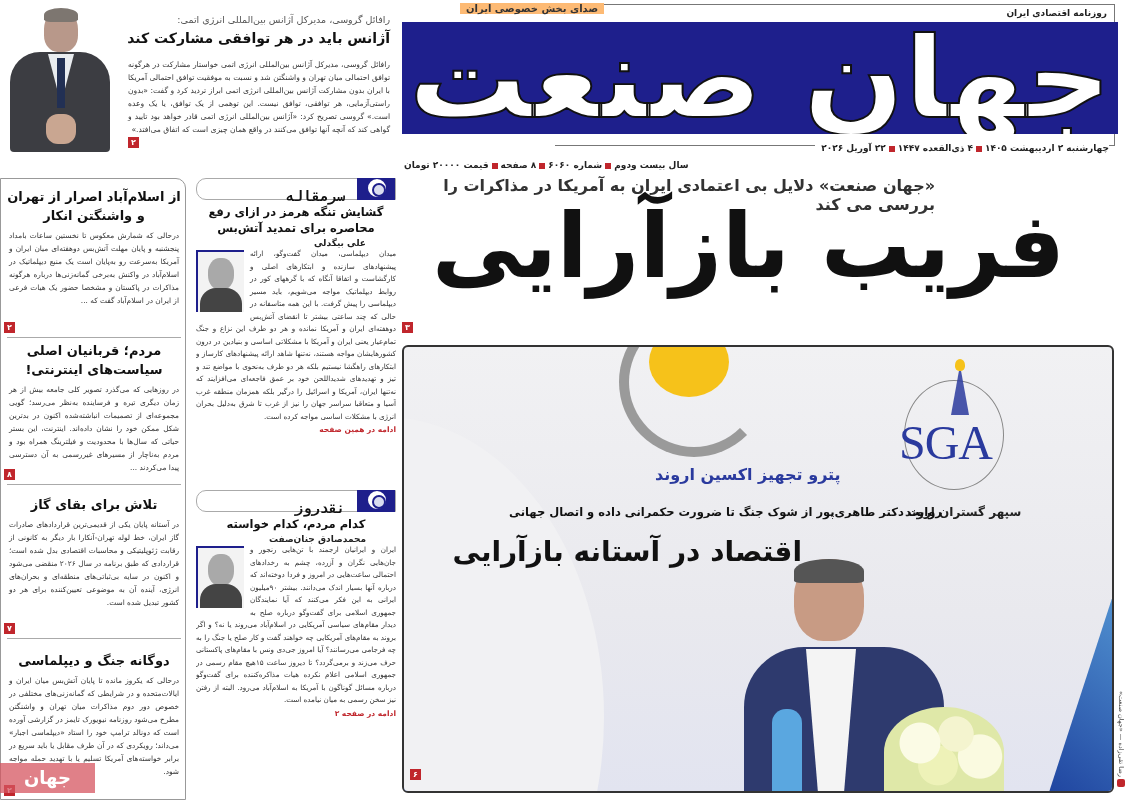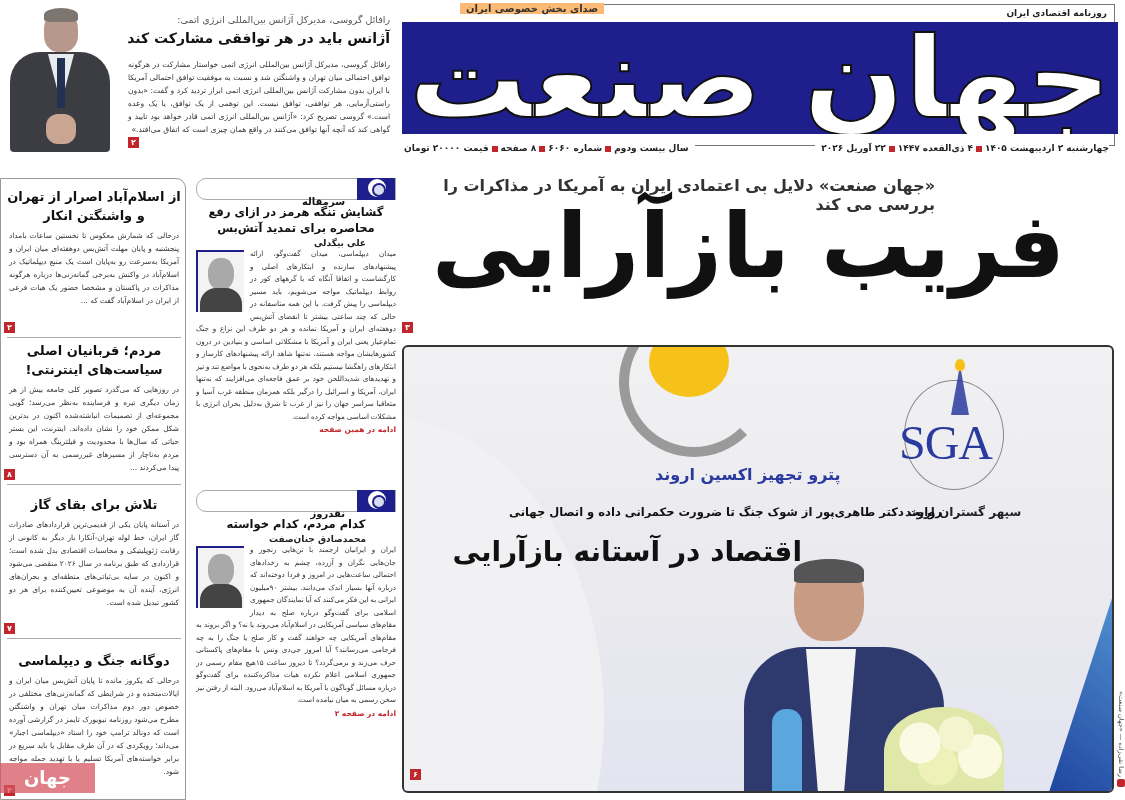--- a/index.html
+++ b/index.html
@@ -9,21 +9,21 @@
   .abs { position: absolute; }
 
   
   #masthead { left: 400px; top: 0; width: 725px; height: 170px; }
   #masthead .frame-line { position: absolute; right: 10px; top: 4px; width: 560px; height: 142px; border-top: 1px solid #777; border-right: 1px solid #777; border-bottom: 1px solid #777; }
   #masthead .tagline-top { position: absolute; left: 60px; top: 3px; font-size: 10px; color: #333; background: #fdba74; padding: 0 6px; font-weight: bold; direction: rtl; }
   #masthead .tagline-right { position: absolute; right: 18px; top: 8px; font-size: 9px; font-weight: bold; color: #222; }
   #masthead .logo-band { position: absolute; left: 2px; top: 22px; width: 716px; height: 112px; background: #1e1f8c; overflow: hidden; display: flex; align-items: center; justify-content: center; }
   #masthead .logo-text { color: #fff; font-family: "DejaVu Sans", sans-serif; font-weight: bold; font-size: 118px; line-height: 1; letter-spacing: -2px; transform: scaleY(0.95); text-shadow: 0 0 1px #000; -webkit-text-stroke: 2px #111; white-space: nowrap; }
   #masthead .date-line { position: absolute; right: 16px; top: 143px; font-size: 9px; color: #222; background: #fff; padding-left: 6px; font-weight: bold; }
-  #masthead .issue-line { position: absolute; left: 4px; top: 143px; font-size: 9px; color: #222; background: #fff; padding-right: 6px; font-weight: bold; }
+  #masthead .issue-line { position: absolute; left: 4px; top: 160px; font-size: 9px; color: #222; background: #fff; padding-right: 6px; font-weight: bold; }
   .sq { display: inline-block; width: 6px; height: 6px; background: #c0262c; margin: 0 3px; vertical-align: middle; }
 
   
   #grossi { left: 0; top: 0; width: 400px; height: 170px; }
   #grossi .photo { position: absolute; left: 4px; top: 6px; width: 112px; height: 146px; background: linear-gradient(#fff 0%, #fff 100%); }
   #grossi .photo .head { position: absolute; left: 40px; top: 4px; width: 34px; height: 42px; background: #b8988a; border-radius: 45% 45% 40% 40%; }
   #grossi .photo .hair { position: absolute; left: 40px; top: 2px; width: 34px; height: 14px; background: #7d7670; border-radius: 50% 50% 20% 20%; }
   #grossi .photo .suit { position: absolute; left: 6px; top: 46px; width: 100px; height: 100px; background: #3c3d42; border-radius: 30px 30px 4px 4px; }
   #grossi .photo .shirt { position: absolute; left: 44px; top: 48px; width: 26px; height: 40px; background: #e9ecef; clip-path: polygon(0 0, 100% 0, 60% 100%, 40% 100%); }
   #grossi .photo .tie { position: absolute; left: 53px; top: 52px; width: 8px; height: 50px; background: #223054; }
@@ -41,24 +41,24 @@
   .lstory .text { font-size: 7.4px; line-height: 13px; color: #333; text-align: justify; padding: 4px 8px 0 8px; }
   .lstory .page-tag { position: absolute; left: 3px; }
   .lstory .sep { position: absolute; left: 6px; right: 6px; height: 1px; background: #aaa; }
 
   
   #mid-col { left: 196px; top: 178px; width: 200px; height: 622px; }
   .section-bar { position: relative; height: 22px; border: 1px solid #aaa; border-radius: 10px 0 0 10px; background: #fff; }
   .section-bar .blue { position: absolute; right: 0; top: -1px; width: 38px; height: 22px; background: #1e1f8c; border-radius: 0 0 0 0; }
   .section-bar .badge { position: absolute; right: 6px; top: -3px; width: 24px; height: 24px; border-radius: 50%; background: #fff; border: 3px solid #1e1f8c; }
   .section-bar .badge::after { content: ""; position: absolute; left: 4px; top: 4px; width: 10px; height: 10px; border-radius: 50%; border: 2px solid #1e1f8c; background: #d9dcef; }
-  .section-bar .label { position: absolute; right: 50px; top: 17px; font-size: 10px; font-weight: bold; color: #111; }
+  .section-bar .label { position: absolute; right: 50px; top: 9px; font-size: 14px; font-weight: bold; color: #111; font-family: Liberation Mono, monospace; }
   .op-title { font-size: 11.5px; font-weight: bold; text-align: center; line-height: 16px; color: #111; margin-top: 4px; }
   .op-author { font-size: 9px; font-weight: bold; color: #222; text-align: right; padding-right: 30px; margin-top: 2px; }
-  .op-body { font-size: 7.2px; line-height: 12.5px; color: #333; text-align: justify; font-family: Liberation Serif, serif; }
+  .op-body { font-size: 7.2px; line-height: 12.5px; color: #333; text-align: justify; }
   .op-photo { float: left; width: 48px; height: 62px; margin: 2px 6px 2px 0; border-top: 2px solid #1e1f8c; border-left: 2px solid #1e1f8c; position: relative; background: #f3f3f3; }
   .op-photo .ph-head { position: absolute; left: 10px; top: 6px; width: 26px; height: 32px; border-radius: 45%; background: #a9a9a9; }
   .op-photo .ph-body { position: absolute; left: 2px; top: 36px; width: 42px; height: 24px; border-radius: 16px 16px 0 0; background: #444; }
   .continue { font-size: 7.5px; color: #c0262c; font-weight: bold; margin-top: 2px; }
 
   
   #lead { left: 400px; top: 170px; width: 725px; height: 175px; }
   #lead .kicker { position: absolute; right: 190px; top: 6px; font-size: 16px; font-weight: bold; color: #333; }
   #lead .headline { position: absolute; right: 60px; top: 24px; font-size: 90px; font-weight: bold; color: #111; line-height: 1.15; letter-spacing: -3px; white-space: nowrap; }
   #lead .page-tag { position: absolute; left: 2px; top: 152px; }

